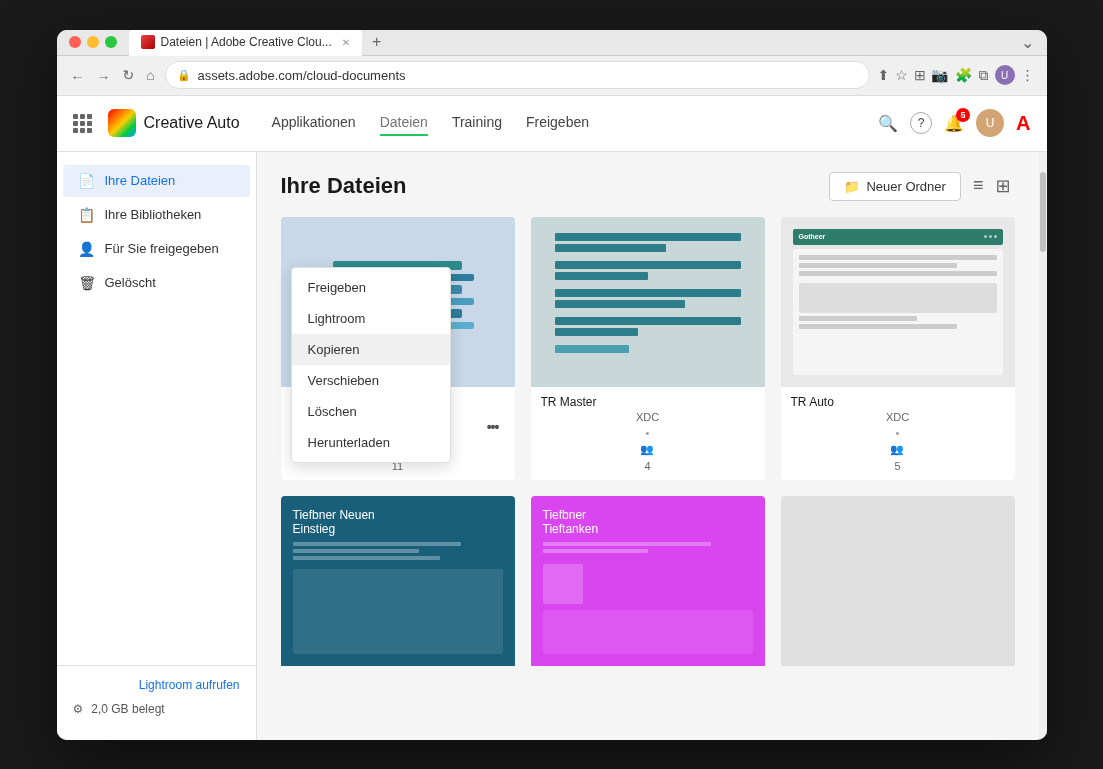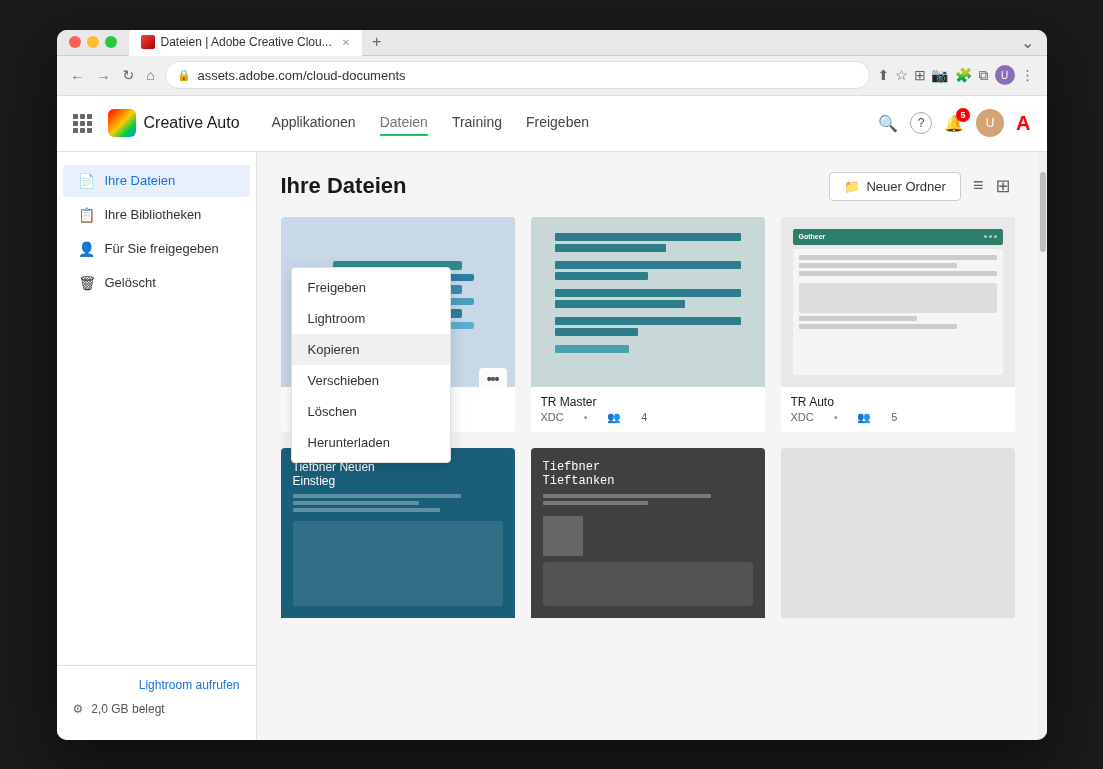--- a/index.html
+++ b/index.html
@@ -398,24 +398,25 @@
       font-size: 12px;
       font-weight: 500;
       color: #1a1a1a;
       white-space: nowrap;
       overflow: hidden;
       text-overflow: ellipsis;
     }
     .file-meta {
       display: flex;
       align-items: center;
-      gap: 20px;
+      gap: 4px;
       font-size: 11px;
       color: #666;
       margin-top: 2px;
+      flex-direction: column;
     }
     .file-meta-dot { color: #999; }
 
     
     .context-menu {
       position: absolute;
       top: 50px;
       left: 10px;
       background: #fff;
       border: 1px solid #e0e0e0;
@@ -804,21 +805,21 @@
               <div class="blue-line" style="width:80%;"></div>
               <div class="blue-line" style="width:60%;"></div>
               <div class="blue-line" style="width:70%;"></div>
               <div class="blue-content-area"></div>
             </div>
           </div>
         </div>
 
         <div class="file-card" style="position:relative;">
           <div class="file-thumb" style="background:#e0e0e0;">
-            <div class="thumb-blue-card" style="background:#404040;font-family:Liberation Mono, monospace;">
+            <div class="thumb-blue-card" style="background:#d946ef;">
               <div class="blue-header">Tiefbner<br>Tieftanken</div>
               <div class="blue-line" style="width:80%;"></div>
               <div class="blue-line" style="width:50%;"></div>
               <div style="background:rgba(255,255,255,0.2);border-radius:2px;width:40px;height:40px;margin-top:8px;"></div>
               <div class="blue-content-area"></div>
             </div>
           </div>
         </div>
 
         <div class="file-card" style="position:relative;">

